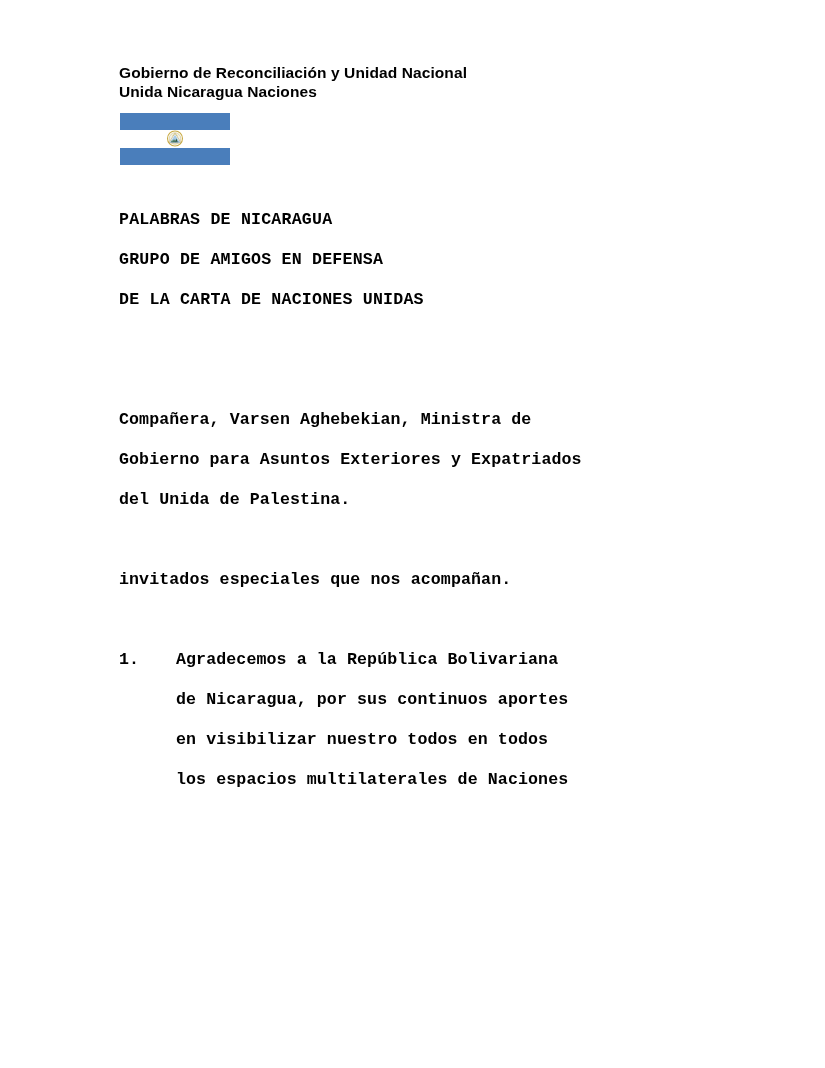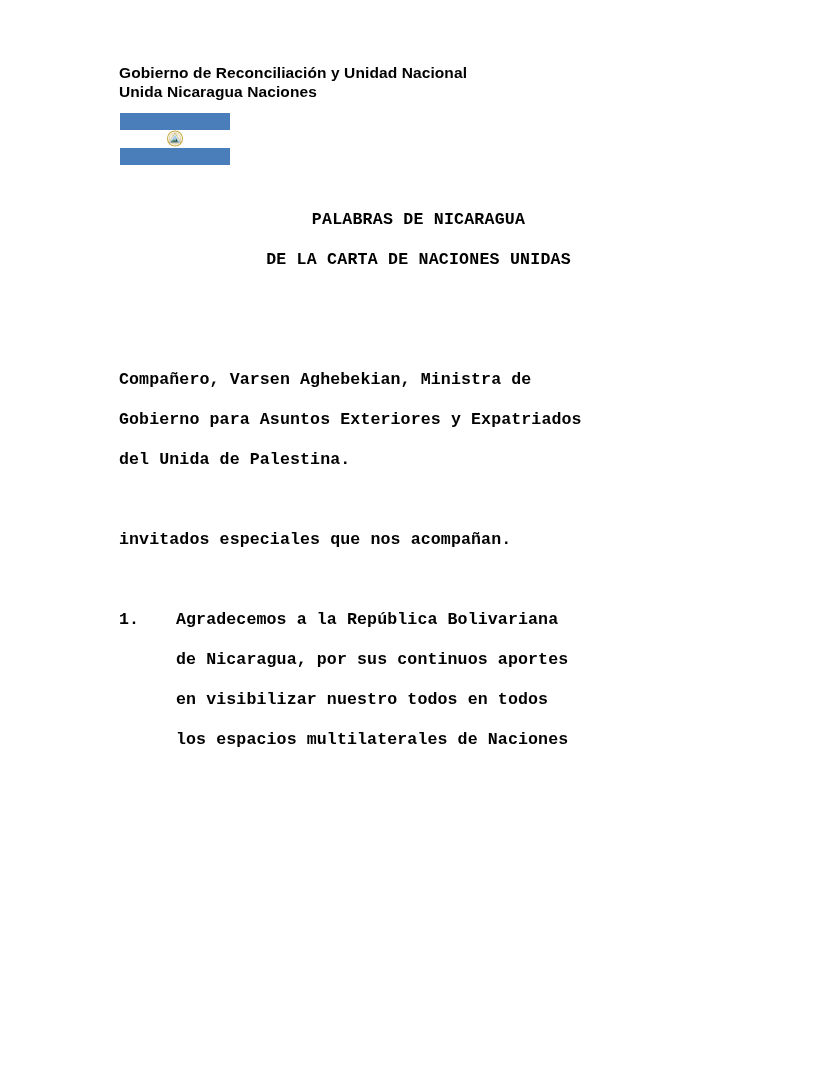--- a/index.html
+++ b/index.html
@@ -74,21 +74,20 @@
     left: 113px;
     top: 200px;
     width: 599px;
   }
 
   .mono {
     font-family: "Liberation Mono", "DejaVu Sans Mono", monospace;
     font-weight: bold;
     font-size: 16.6px;
     color: #000000;
-    text-align: center;
   }
 
   .title-line {
     line-height: 40px;
     letter-spacing: 0.2px;
     white-space: nowrap;
   }
 
   .para {
     text-align: justify;
@@ -153,30 +152,31 @@
         <rect x="7.4" y="23.4" width="19.2" height="1.3" fill="#5d8fc0"></rect>
         <path d="M11 12 L17 8.6 L23 12" fill="none" stroke="#d8c36a" stroke-width="1" opacity="0.85"></path>
       </svg>
     </div>
   </div>
 
   <div id="doc-body">
 
     <div>
       <div class="mono title-line">PALABRAS DE NICARAGUA</div>
+      <div class="mono title-line">GRUPO DE AMIGOS EN DEFENSA</div>
       <div class="mono title-line">DE LA CARTA DE NACIONES UNIDAS</div>
     </div>
 
     <div class="spacer-line"></div>
 
 
     <div class="spacer-line"></div>
 
     <div class="mono para">
-      <span class="jline">Compañero, Varsen Aghebekian, Ministra de</span>
+      <span class="jline">Compañera, Varsen Aghebekian, Ministra de</span>
       <span class="jline">Gobierno para Asuntos Exteriores y Expatriados</span>
       <span class="jline last">del Unida de Palestina.</span>
     </div>
 
     <div class="spacer-line"></div>
 
     <div class="mono para">
       <span class="jline last">invitados especiales que nos acompañan.</span>
     </div>
 

